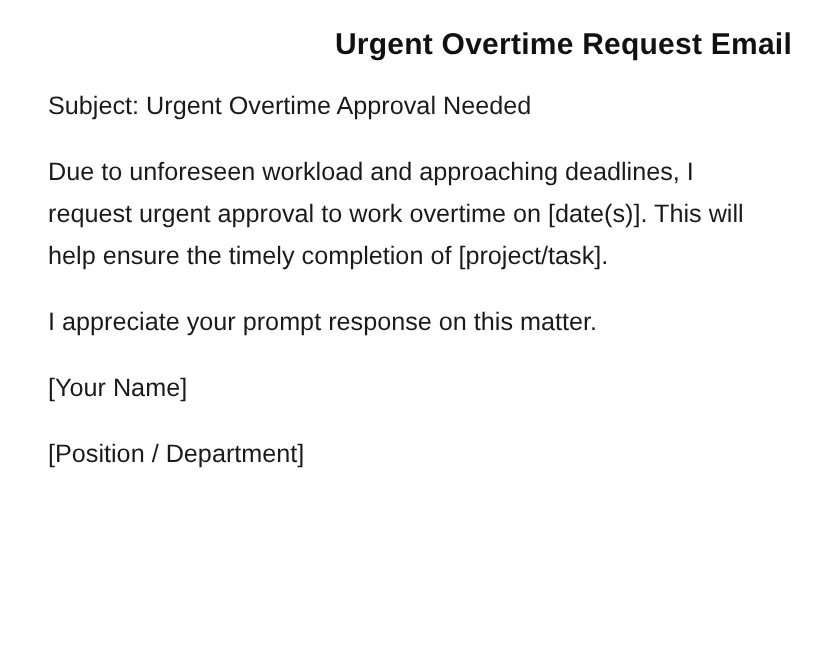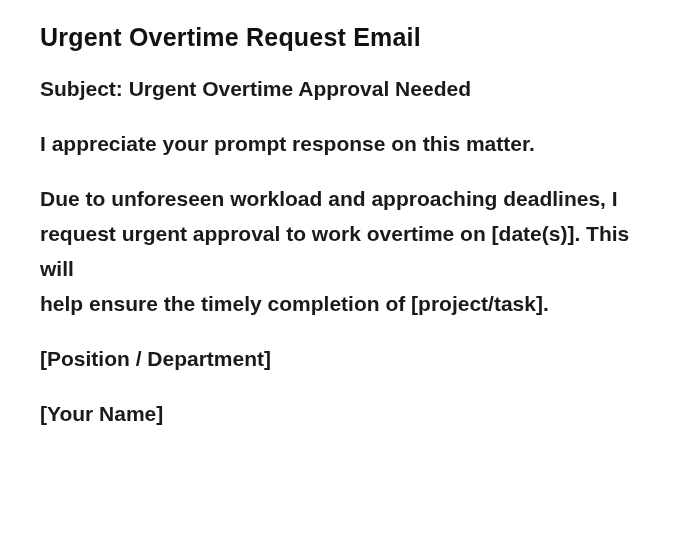--- a/index.html
+++ b/index.html
@@ -18,41 +18,42 @@
     font-family: "Liberation Sans", "DejaVu Sans", sans-serif;
     color: #1a1a1a;
   }
   h1.doc-title {
     margin: 23px 0 0 0;
     font-size: 25px;
     line-height: 28px;
     font-weight: 700;
     color: #111111;
     letter-spacing: 0.2px;
+    text-align: right;
   }
   p.doc-para {
     margin: 20px 0 0 0;
     font-size: 21px;
     line-height: 35px;
-    font-weight: 700;
+    font-weight: 400;
     white-space: pre-line; 
   }
 </style>
 </head>
 <body>
 
 <div class="page">
   <h1 class="doc-title">Urgent Overtime Request Email</h1>
 
   <p class="doc-para">Subject: Urgent Overtime Approval Needed</p>
 
 
-  <p class="doc-para">I appreciate your prompt response on this matter.</p>
-
   <p class="doc-para">Due to unforeseen workload and approaching deadlines, I
 request urgent approval to work overtime on [date(s)]. This will
 help ensure the timely completion of [project/task].</p>
 
+  <p class="doc-para">I appreciate your prompt response on this matter.</p>
+
+
+  <p class="doc-para">[Your Name]</p>
 
   <p class="doc-para">[Position / Department]</p>
-
-  <p class="doc-para">[Your Name]</p>
 </div>
 
 </body></html>

